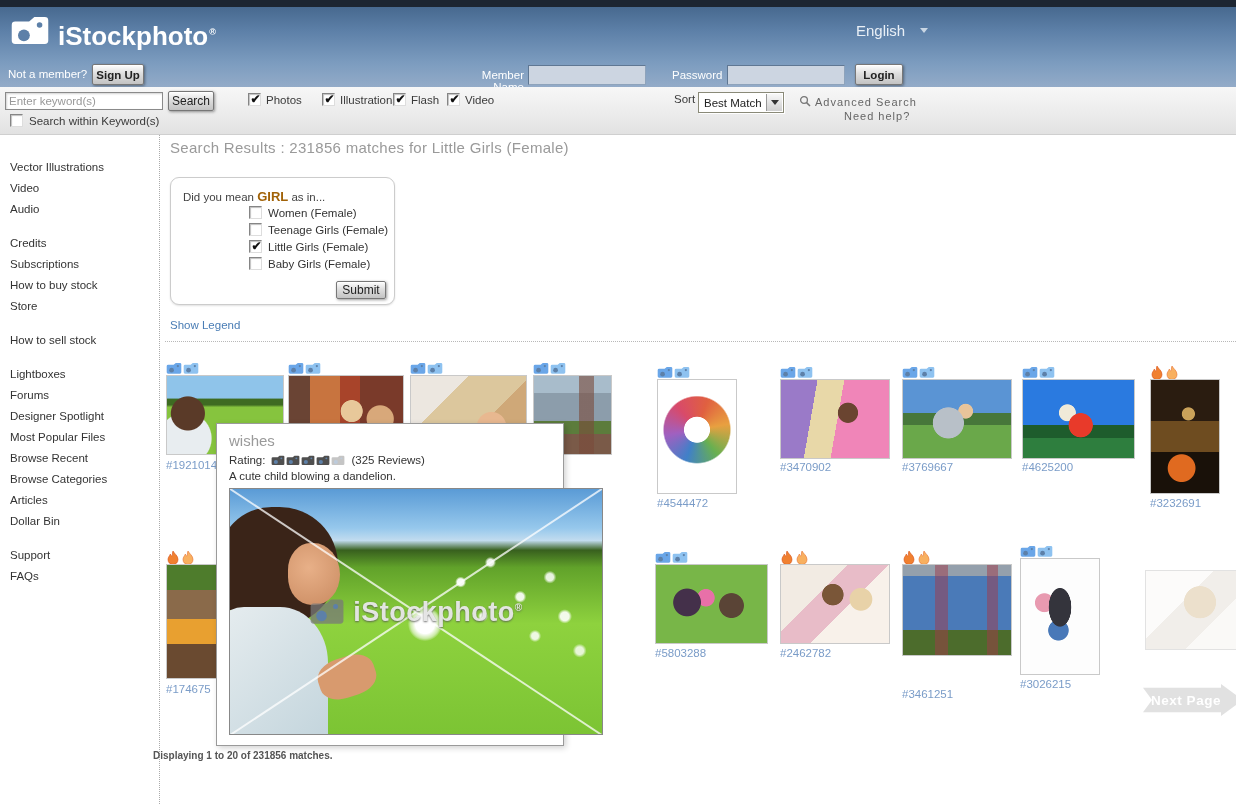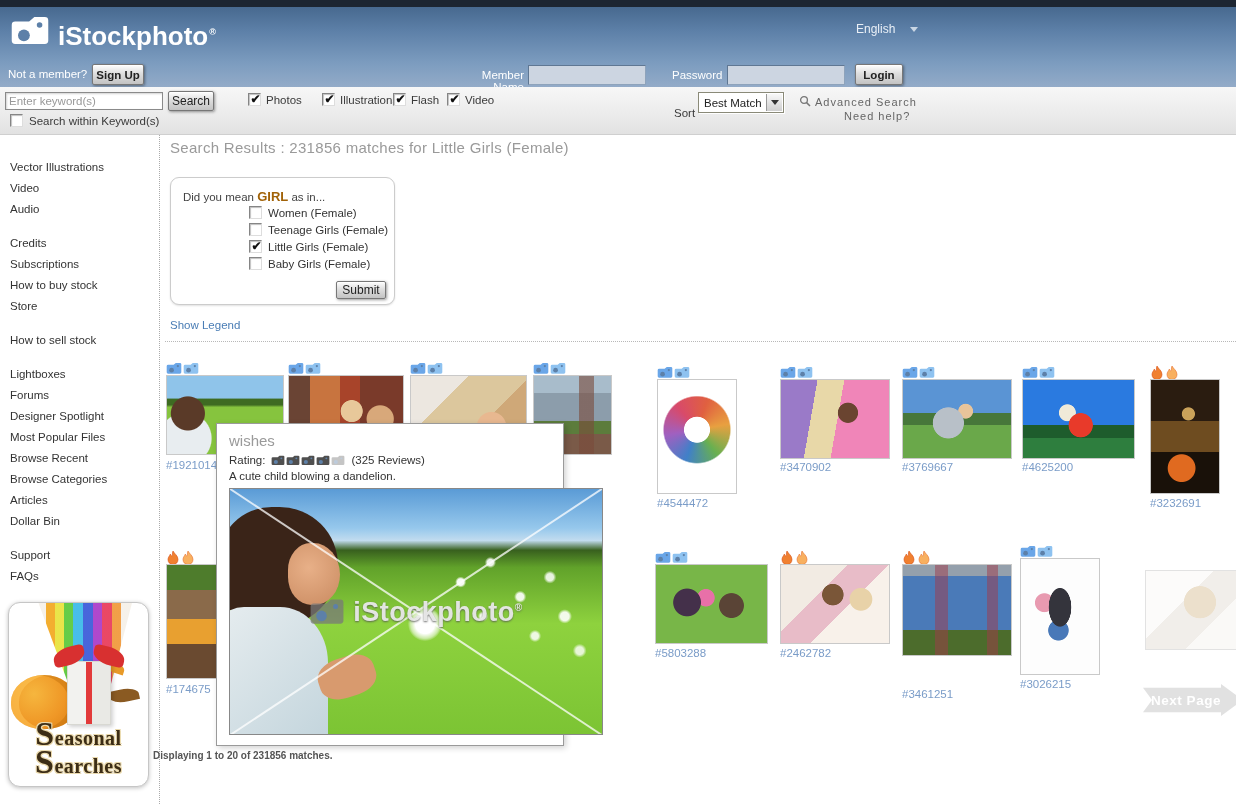--- a/index.html
+++ b/index.html
@@ -7,21 +7,21 @@
   body { font-family:"Liberation Sans", sans-serif; }
   #page { position:relative; width:1236px; height:804px; overflow:hidden; background:#fff; }
 
   
   .topstrip { position:absolute; left:0; top:0; width:1236px; height:7px; background:#1c2531; }
   .header { position:absolute; left:0; top:7px; width:1236px; height:80px;
             background:linear-gradient(180deg,#47698f 0%,#5d80a8 30%,#7c9cbf 70%,#93abc8 100%); }
   .logo { position:absolute; left:10px; top:8px; display:flex; align-items:flex-start; color:#fff; cursor:pointer; }
   .logo-text { font-size:26px; font-weight:bold; letter-spacing:0; margin-left:8px; line-height:34px; }
   .logo-reg { font-size:9px; vertical-align:super; margin-left:1px; }
-  .lang { position:absolute; left:856px; top:15px; color:#e9eff6; font-size:12px; display:flex; align-items:center; gap:15px; cursor:pointer;justify-content:center; }
+  .lang { position:absolute; left:856px; top:15px; color:#e9eff6; font-size:15px; display:flex; align-items:center; gap:15px; cursor:pointer;justify-content:center; }
   .caret { width:0; height:0; border-left:4px solid transparent; border-right:4px solid transparent; border-top:5px solid #c9d6e4; }
 
   .notmember { position:absolute; left:8px; top:61px; color:#fff; font-size:11.5px; }
   .btn3d { background:linear-gradient(180deg,#fefefe 0%,#dedede 45%,#c3c3c3 100%);
            border:1px solid #777; border-radius:2px; color:#222; font-size:11.5px; font-weight:bold;
            text-align:center; box-shadow:inset 0 1px 0 #fff, 1px 1px 3px rgba(0,0,0,.4); cursor:pointer;
            display:flex; align-items:center; justify-content:center; }
   .signup { position:absolute; left:92px; top:57px; width:52px; height:21px; }
   .hlabel { position:absolute; color:#fff; font-size:11.5px; top:62px; }
   .lbl-member { left:460px; width:64px; text-align:right; }
@@ -38,21 +38,21 @@
   .kw-input { position:absolute; left:5px; top:5px; width:158px; height:18px; border:1px solid #8a8a8a;
               box-shadow:inset 1px 1px 2px rgba(0,0,0,.18); font-size:11.5px; color:#999; padding:0 3px; background:#fff; }
   .search-btn { position:absolute; left:168px; top:4px; width:46px; height:20px; font-weight:normal; font-size:12px; }
   .cb { display:inline-block; width:13px; height:13px; background:#fff; border:1px solid #858585;
         border-bottom-color:#ddd; border-right-color:#ddd; box-shadow:inset 1px 1px 1px rgba(0,0,0,.25);
         vertical-align:middle; text-align:center; cursor:pointer; position:relative; }
   .cb .mark { position:absolute; left:0; top:-2px; width:13px; font-size:12px; font-weight:bold; color:#111; line-height:14px; }
   .filter { position:absolute; top:6px; font-size:11.5px; color:#3a3a3a; display:flex; align-items:center; gap:5px; }
   .f0 { left:248px; } .f1 { left:322px; } .f2 { left:393px; } .f3 { left:447px; }
   .within { position:absolute; left:10px; top:27px; font-size:11.5px; color:#3a3a3a; display:flex; align-items:center; gap:6px; }
-  .sortlbl { position:absolute; left:674px; top:20px; font-size:11.5px; color:#3a3a3a; }
+  .sortlbl { position:absolute; left:674px; top:6px; font-size:11.5px; color:#3a3a3a; }
   .sortsel { position:absolute; left:698px; top:5px; width:86px; height:21px; background:#fff;
              border:1px solid #8a8a78; display:flex; align-items:center; font-size:11.5px; color:#222;
              padding-left:5px; cursor:pointer; box-shadow:1px 1px 0 #fff; }
   .sortarrow { position:absolute; right:1px; top:1px; bottom:1px; width:16px;
                background:linear-gradient(180deg,#f8f8f8,#cfcfcf); border-left:1px solid #999;
                display:flex; align-items:center; justify-content:center; }
   .sortarrow i { width:0; height:0; border-left:4px solid transparent; border-right:4px solid transparent; border-top:5px solid #333; }
   .advsearch { position:absolute; left:799px; top:8px; font-size:11px; color:#666; letter-spacing:1px;
                display:flex; align-items:center; gap:4px; cursor:pointer; }
   .needhelp { position:absolute; left:844px; top:23px; font-size:11px; color:#666; letter-spacing:1px; cursor:pointer; }
@@ -281,32 +281,20 @@
     <div class="side-item">Forums</div>
     <div class="side-item">Designer Spotlight</div>
     <div class="side-item">Most Popular Files</div>
     <div class="side-item">Browse Recent</div>
     <div class="side-item">Browse Categories</div>
     <div class="side-item">Articles</div>
     <div class="side-item">Dollar Bin</div>
     <div class="side-item side-gap">Support</div>
     <div class="side-item">FAQs</div>
 
-    <div class="banner">
-      <div class="b-stripes"></div>
-      <div class="b-pumpkin"></div>
-      <div class="b-leaf"></div>
-      <div class="b-leaf2"></div>
-      <div class="b-gift"></div>
-      <div class="b-bow"></div>
-      <div class="b-text">
-        <div>Seasonal</div>
-        <div>Searches</div>
-      </div>
-    </div>
   </div>
 
   <div class="results-title">Search Results : 231856 matches for Little Girls (Female)</div>
 
   <div class="didyoumean">
     <div class="dym-head"><span>Did you mean </span><b>GIRL</b><span> as in...</span></div>
     <label class="dym-opt o0">
       <span class="cb">
           <span class="mark"></span>
         </span>

